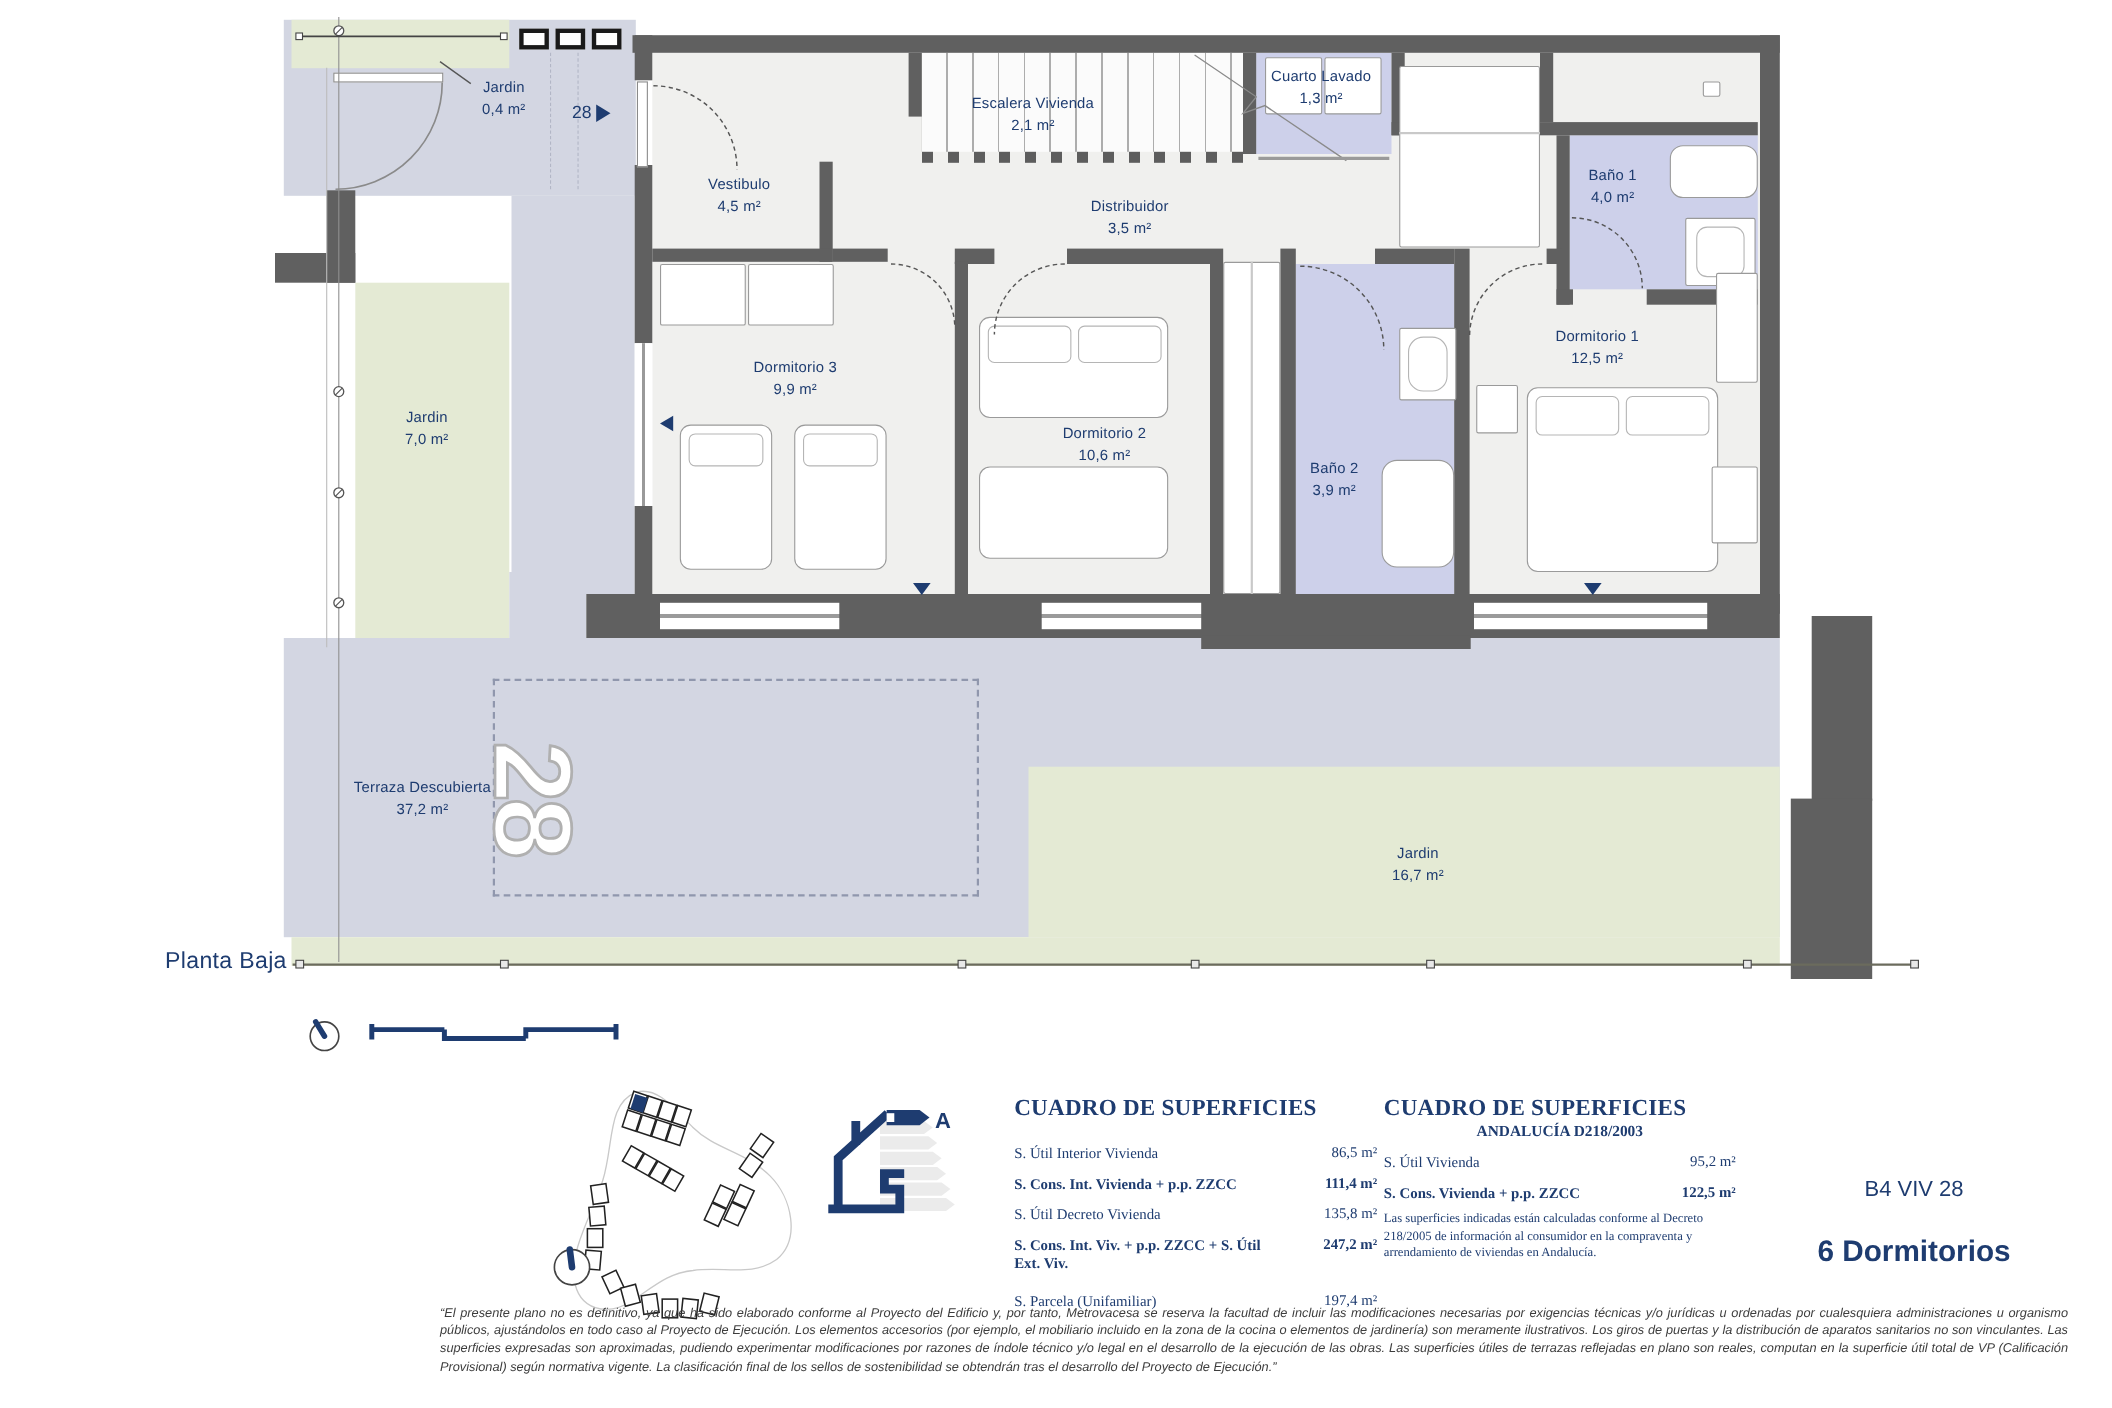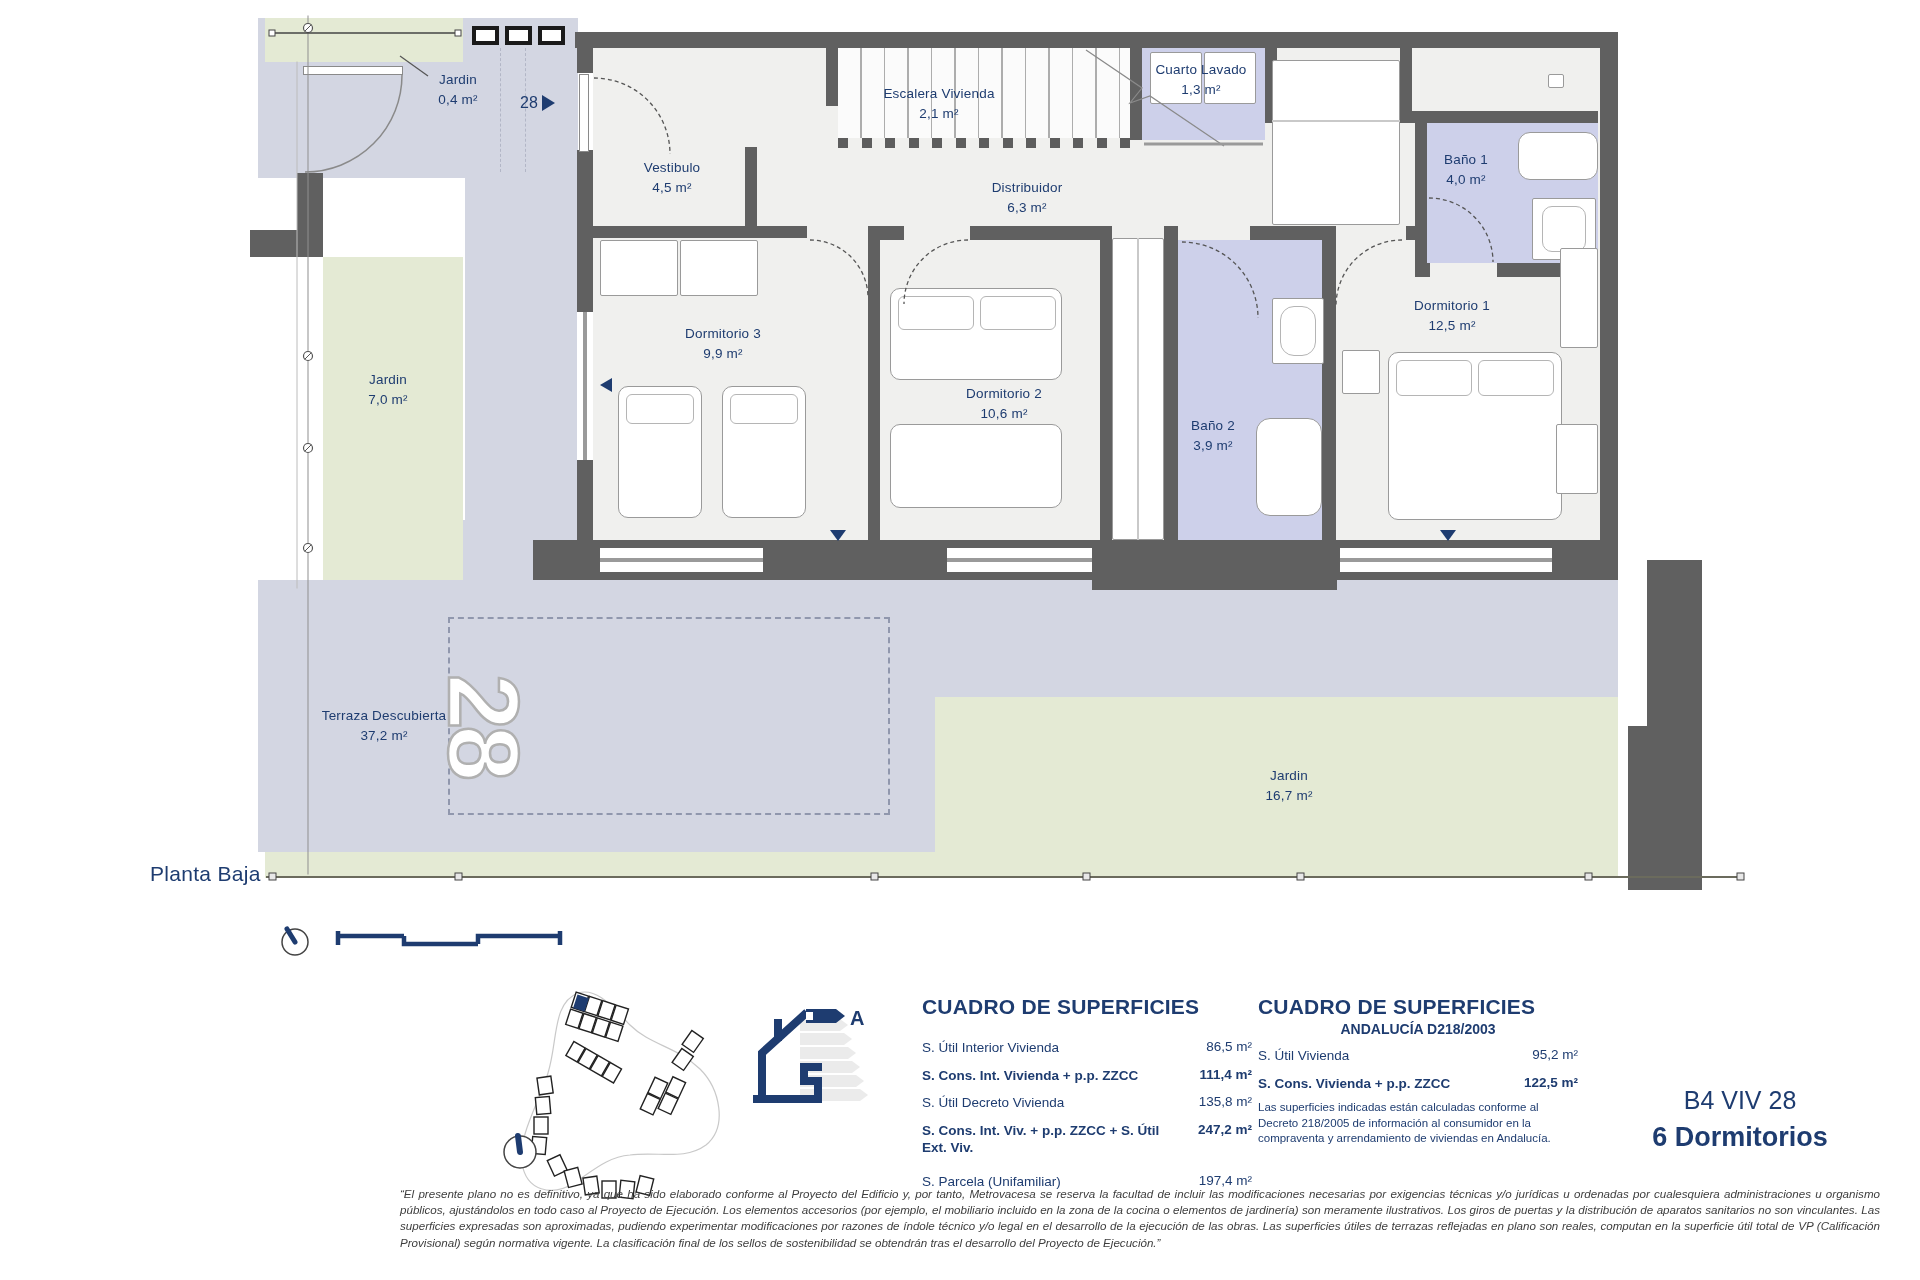--- a/index.html
+++ b/index.html
@@ -22,28 +22,28 @@
       repeating-linear-gradient(90deg,#fbfbfb 0 22px,#adadad 22px 23.5px);}
   .stairdash{position:absolute;background:
       repeating-linear-gradient(90deg,#5d5d5d 0 10px,transparent 10px 23.5px);}
   .dashedrect{position:absolute;border:2px dashed #9097ad;box-sizing:border-box;}
   .dashv{position:absolute;border-left:1.5px dashed #b2b6c6;}
   .watermark{position:absolute;color:#ffffff;-webkit-text-stroke:2.5px #b0b0b0;
              font-size:100px;font-weight:bold;transform:rotate(90deg);letter-spacing:-4px;}
   .unitmark{position:absolute;color:#1e3c70;font-size:16px;font-weight:500;display:flex;align-items:center;gap:4px;}
   .tri-r{width:0;height:0;border-top:8px solid transparent;border-bottom:8px solid transparent;border-left:13px solid #1e3c70;}
   .floorlabel{position:absolute;color:#1e3c70;font-size:21px;letter-spacing:.3px;}
-  .stable{position:absolute;color:#1e3c70;}
+  .stable{position:absolute;color:#1e3c70;font-family:Liberation Serif, serif;}
   .stable .ttl{font-size:21px;font-weight:800;letter-spacing:.2px;white-space:nowrap;}
   .stable .sub{font-size:14px;font-weight:700;text-align:center;margin-top:2px;}
   .trow{display:flex;justify-content:space-between;align-items:flex-start;margin-top:10px;font-size:13.5px;}
   .trow .tlabel{max-width:245px;line-height:1.3;}
   .trow.b{font-weight:700;}
   .tnote{font-size:11.5px;line-height:1.35;margin-top:8px;max-width:318px;}
-  .unitcode{position:absolute;color:#1e3c70;font-size:25px;white-space:nowrap;transform:translateX(-50%);margin-top:16px;}
+  .unitcode{position:absolute;color:#1e3c70;font-size:20px;white-space:nowrap;transform:translateX(-50%);}
   .unittype{position:absolute;color:#1e3c70;font-size:27px;font-weight:600;white-space:nowrap;transform:translateX(-50%);}
   .disclaimer{position:absolute;left:400px;top:1186px;width:1480px;color:#3d3d3d;
               font-size:11.6px;font-style:italic;line-height:1.4;text-align:justify;}
   .blackrect{position:absolute;background:#fff;border:4px solid #1a1a1a;box-sizing:border-box;}
   svg{position:absolute;left:0;top:0;}
   .doorleaf{position:absolute;background:#fff;border:1.2px solid #8a8a8a;box-sizing:border-box;}
   .innerline{position:absolute;background:#c9c9c9;}
 </style>
 </head>
 <body>
@@ -302,21 +302,21 @@
   <div class="roomlabel" style="left:1201px;top:60px">
     <div>Cuarto Lavado</div>
     <div>1,3 m²</div>
   </div>
   <div class="roomlabel" style="left:1466px;top:150px">
     <div>Baño 1</div>
     <div>4,0 m²</div>
   </div>
   <div class="roomlabel" style="left:1027px;top:178px">
     <div>Distribuidor</div>
-    <div>6,3 m²</div>
+    <div>3,5 m²</div>
   </div>
   <div class="roomlabel" style="left:723px;top:324px">
     <div>Dormitorio 3</div>
     <div>9,9 m²</div>
   </div>
   <div class="roomlabel" style="left:1004px;top:384px">
     <div>Dormitorio 2</div>
     <div>10,6 m²</div>
   </div>
   <div class="roomlabel" style="left:1213px;top:416px">

